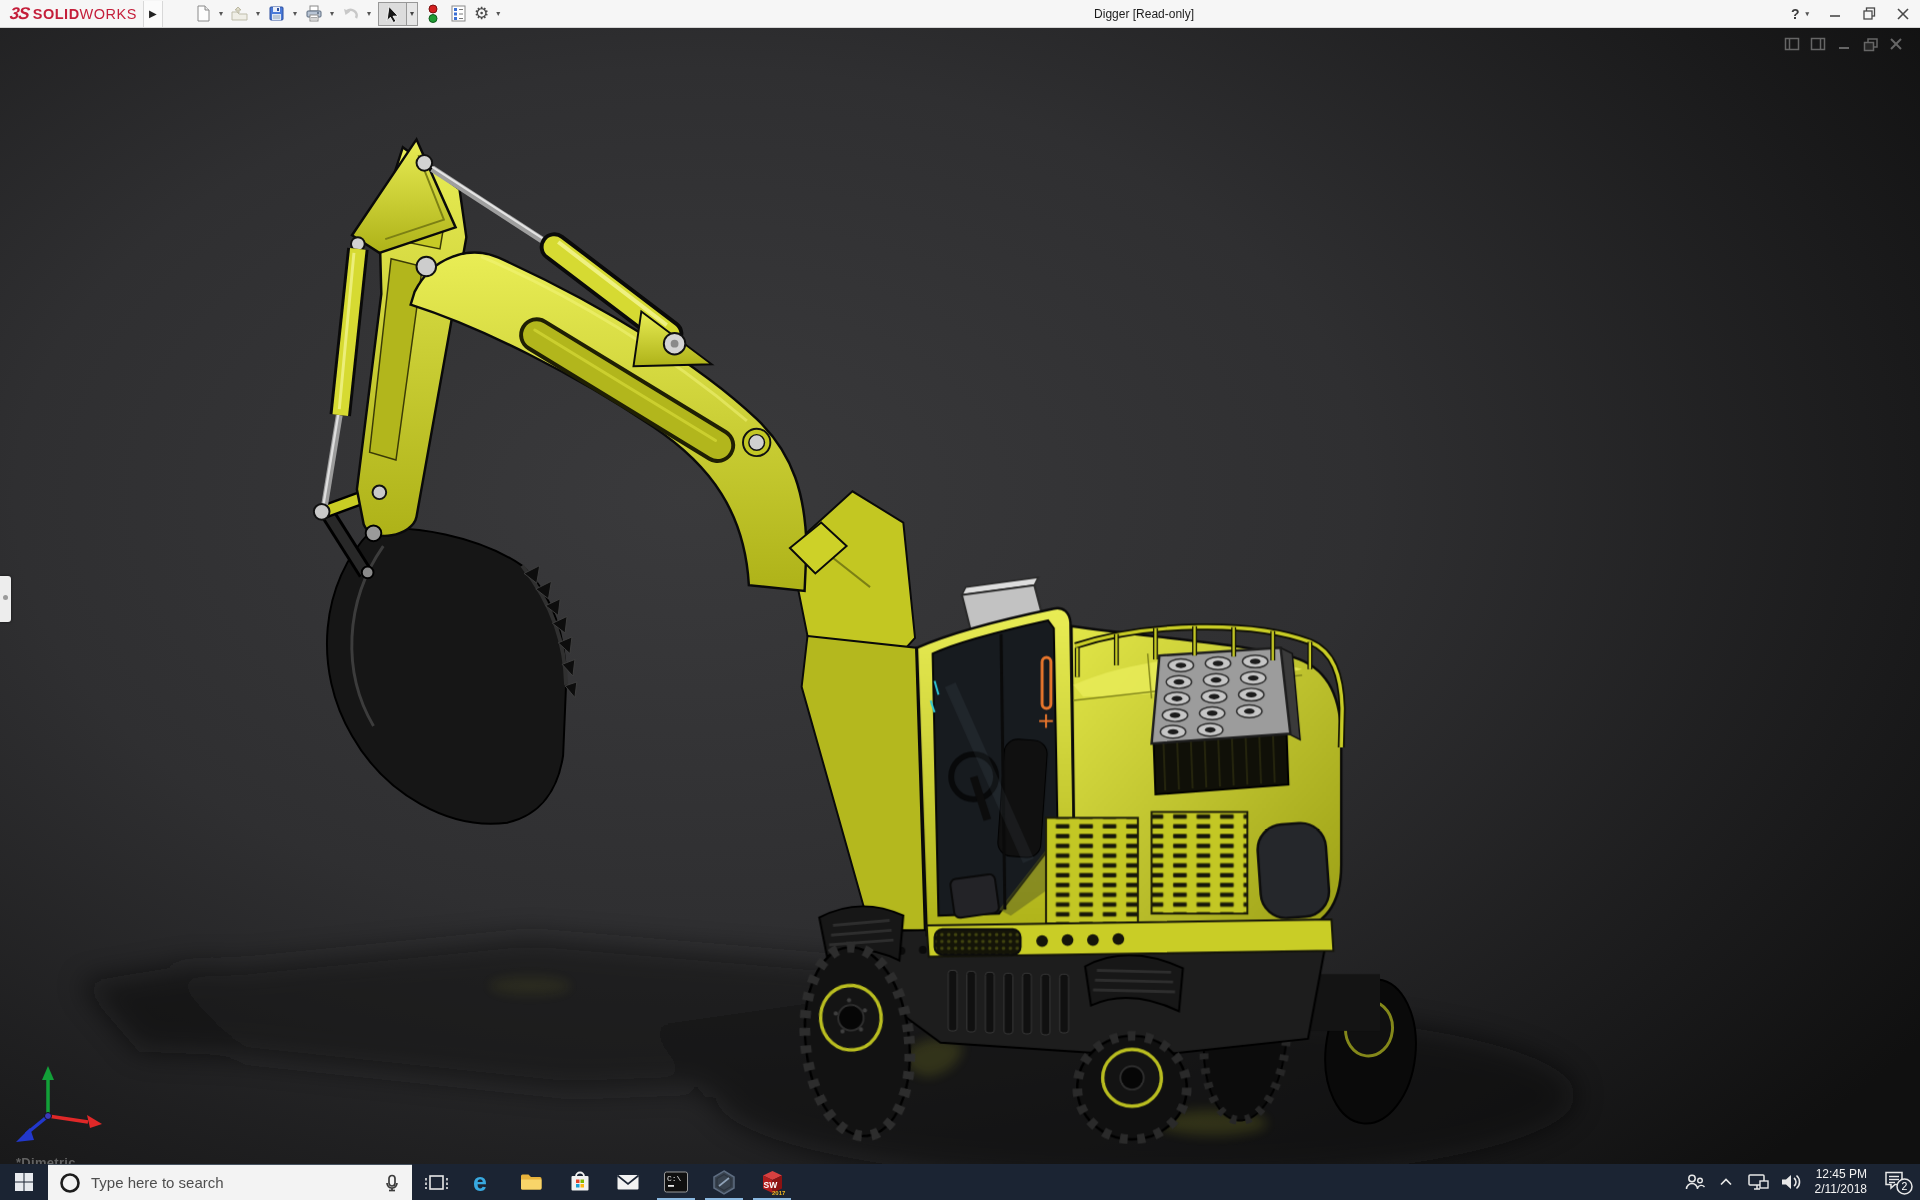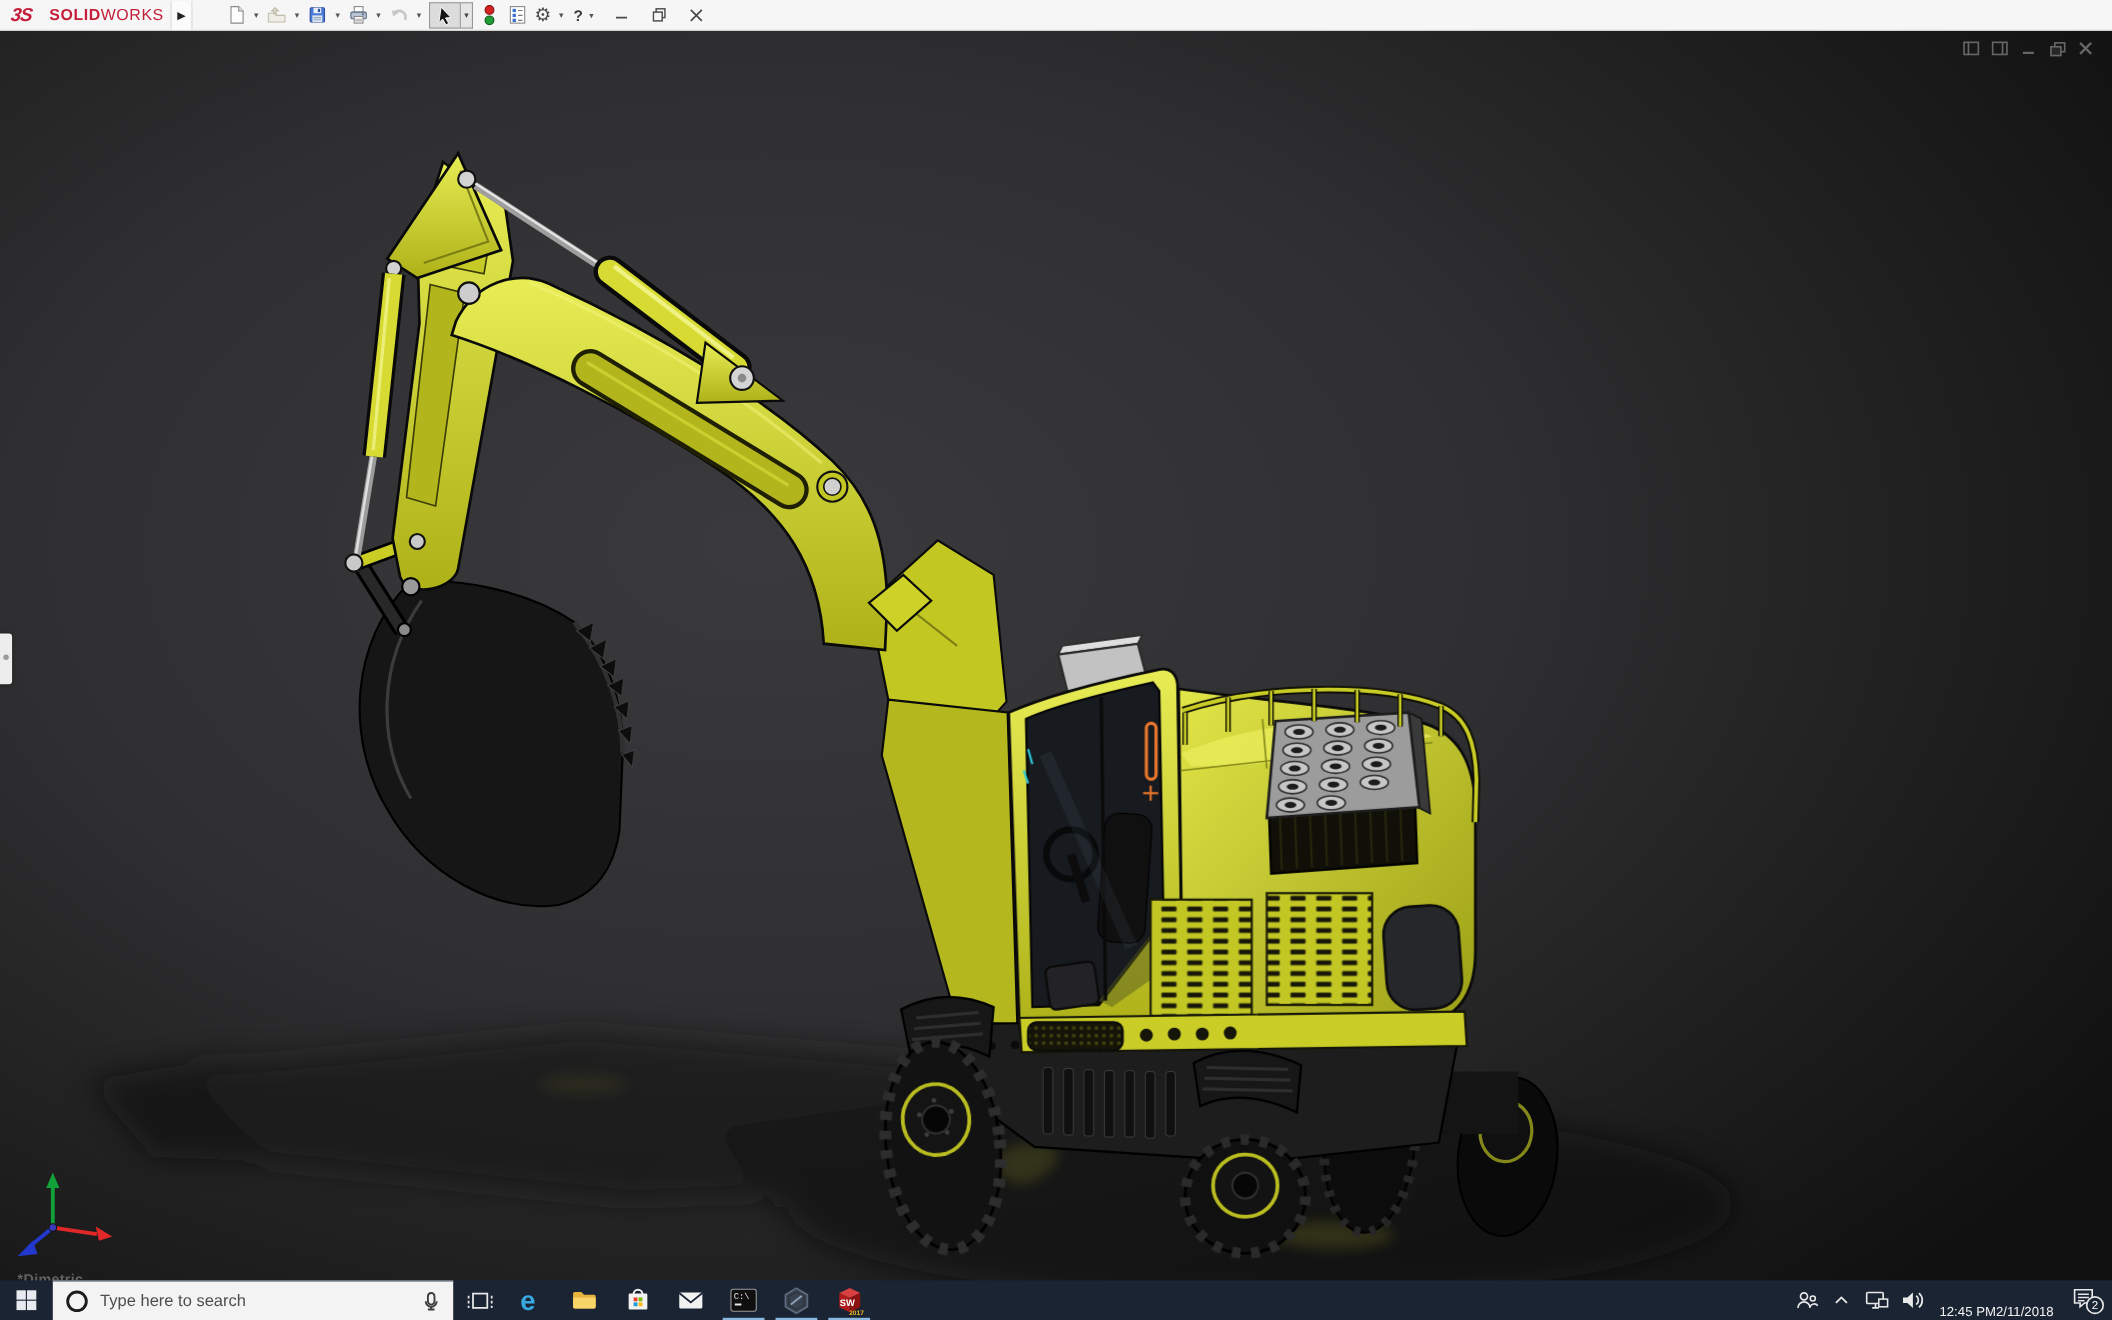--- a/index.html
+++ b/index.html
@@ -3,21 +3,21 @@
 <meta charset="utf-8">
 <style>
   html,body{margin:0;padding:0;}
   body{width:1920px;height:1200px;overflow:hidden;font-family:"Liberation Sans",sans-serif;background:#000;}
   .screen{position:relative;width:1920px;height:1200px;}
 
   
   .titlebar{position:absolute;top:0;left:0;right:0;height:27px;background:#f6f6f6;border-bottom:1px solid #d5d5d5;display:flex;align-items:center;z-index:6;}
   .brand{display:flex;align-items:center;padding:0 6px 0 10px;gap:4px;}
   .brand-mark{font-weight:bold;font-style:italic;font-size:17px;color:#c41e3a;transform:skewX(-8deg);letter-spacing:-1px;}
-  .brand-text{font-size:14.5px;color:#c41e3a;letter-spacing:.5px;white-space:nowrap;margin-left:12px;}
+  .brand-text{font-size:14.5px;color:#c41e3a;letter-spacing:.5px;white-space:nowrap;}
   .brand-text b{font-weight:800;}
   .flyout{width:18px;height:26px;display:flex;align-items:center;justify-content:center;font-size:10px;color:#222;border-left:1px solid #d8d8d8;border-right:1px solid #d8d8d8;background:#fbfbfb;}
   .toolbar{display:flex;align-items:center;margin-left:28px;gap:2px;}
   .tbtn{height:24px;display:flex;align-items:center;padding:0 2px;}
   .tbtn svg{display:block;}
   .caret{font-size:8px;color:#555;padding:0 3px;}
   .sel-group{display:flex;align-items:stretch;height:24px;margin:0 2px;}
   .sel-main{background:#dcdcdc;border:1px solid #989898;display:flex;align-items:center;padding:0 5px;}
   .sel-caret{background:#e6e6e6;border:1px solid #989898;border-left:none;display:flex;align-items:center;padding:0 3px;font-size:8px;color:#444;}
   .gear-glyph{font-size:17px;color:#4a4a4a;line-height:1;}
@@ -38,21 +38,21 @@
   .view-label{position:absolute;left:16px;bottom:30px;color:#626262;font-size:13px;font-weight:bold;letter-spacing:.3px;}
 
   
   .taskbar{position:absolute;left:0;bottom:0;width:100%;height:36px;background:#1b2433;display:flex;align-items:stretch;z-index:10;}
   .tb-cell{width:48px;display:flex;align-items:center;justify-content:center;position:relative;flex:0 0 auto;}
   .tb-cell.run::after{content:'';position:absolute;bottom:0;left:5px;right:5px;height:2.5px;background:#8ab8e0;}
   .search-box{width:342px;flex:0 0 auto;background:#f3f3f3;border-top:1px solid #46525f;display:flex;align-items:center;gap:10px;padding:0 11px;}
   .search-text{flex:1;font-size:15px;color:#4e4e4e;}
   .tray{margin-left:auto;display:flex;align-items:stretch;}
   .tray-cell{display:flex;align-items:center;justify-content:center;width:32px;flex:0 0 auto;}
-  .clock{display:flex;flex-direction:row;justify-content:center;align-items:flex-end;color:#f2f2f2;font-size:12px;line-height:15px;padding:0 9px;}
+  .clock{display:flex;flex-direction:column;justify-content:center;align-items:flex-end;color:#f2f2f2;font-size:12px;line-height:15px;padding:0 9px;}
 </style>
 </head>
 <body>
 
 <div class="screen">
 
   <header class="titlebar">
     <div class="brand">
       <span class="brand-mark">3S</span>
       <span class="brand-text"><b>SOLID</b><span>WORKS</span></span>
@@ -127,20 +127,21 @@
             <rect x="5" y="13" width="3" height="3" fill="#3a6fd4"></rect>
             <line x1="10" y1="14.5" x2="14" y2="14.5" stroke="#777"></line>
           </svg>
       </div>
       <div class="tbtn">
         <span class="gear-glyph">⚙</span>
       </div>
         <span class="caret">▾</span>
     </div>
 
+    <div class="title-area">Digger [Read-only]</div>
 
     <div class="right-controls">
       <div class="help-btn">
           <span>?</span>
           <span class="caret">▾</span>
         </div>
       <div class="wbtn">
           <svg width="12" height="12">
             <line x1="1" y1="8" x2="11" y2="8" stroke="#4a4a4a" stroke-width="1.6"></line>
           </svg>

